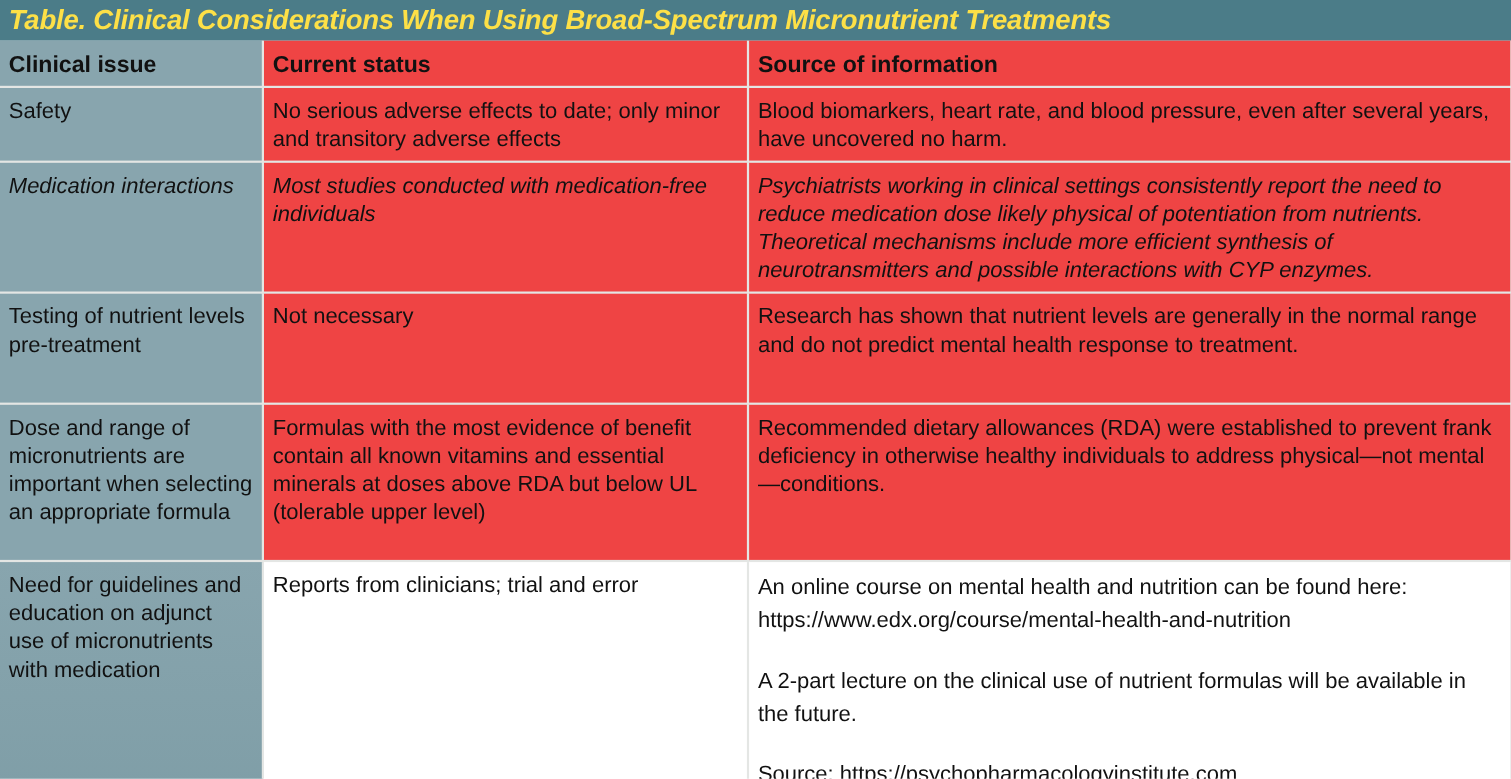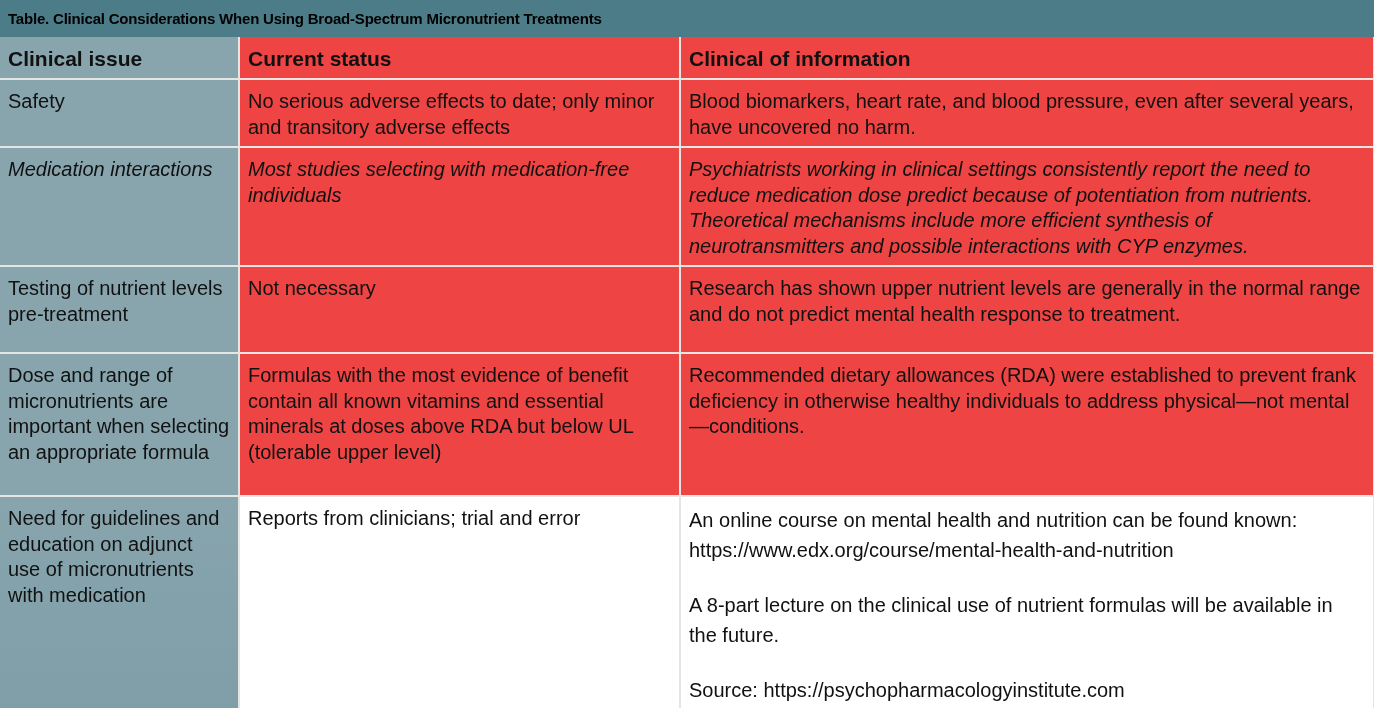--- a/index.html
+++ b/index.html
@@ -1,17 +1,17 @@
 <!DOCTYPE html>
 <html><head>
 <meta charset="utf-8">
 <style>
   html, body { margin:0; padding:0; }
   body { width:1374px; height:708px; background:#ffffff; font-family:"Liberation Sans", sans-serif; color:#111; overflow:hidden; }
-  .title-bar { height:37px; background:#4b7c88; color:#000000; font-weight:bold; font-size:15px; line-height:37px; padding-left:8px; box-sizing:border-box; letter-spacing:-0.2px; }
+  .title-bar { height:37px; background:#4b7c88; color:#fde047; font-weight:bold; font-size:25px; line-height:37px; padding-left:8px; box-sizing:border-box; letter-spacing:-0.2px;font-style:italic; }
   table { border-collapse:collapse; width:1374px; table-layout:fixed; }
   td, th { vertical-align:top; text-align:left; font-size:20px; line-height:25.5px; padding:9px 8px 6px 8px; box-sizing:border-box; border:2px solid #e4e6e4; border-left:none; border-top:none; font-weight:normal;margin-top:36px; }
   th { font-weight:bold; font-size:21px; }
   col.c1 { width:239px; } col.c2 { width:441px; } col.c3 { width:694px; }
   .issue { background:#88a5ae; }
   .cell { background:#ef4444; }
   th.issue { background:#88a5ae; }
   tr.last td { background-color:inherit; }
   tr.last td.issue { background:linear-gradient(#88a5ae, #7f9ea7); }
   .para { display:block; }
@@ -25,49 +25,49 @@
 <table>
   <colgroup>
       <col class="c1">
       <col class="c2">
       <col class="c3">
     </colgroup>
   <thead>
     <tr style="height:42px;">
       <th class="issue">Clinical issue</th>
       <th class="cell">Current status</th>
-      <th class="cell">Clinical of information</th>
+      <th class="cell">Source of information</th>
     </tr>
   </thead>
   <tbody>
     <tr style="height:66px;">
       <td class="issue">Safety</td>
       <td class="cell">No serious adverse effects to date; only minor and transitory adverse effects</td>
       <td class="cell">Blood biomarkers, heart rate, and blood pressure, even after several years, have uncovered no harm.</td>
     </tr>
     <tr style="height:118px;font-style:italic;">
       <td class="issue">Medication interactions</td>
-      <td class="cell">Most studies selecting with medication-free individuals</td>
-      <td class="cell">Psychiatrists working in clinical settings consistently report the need to reduce medication dose predict because of potentiation from nutrients. Theoretical mechanisms include more efficient synthesis of neurotransmitters and possible interactions with CYP enzymes.</td>
+      <td class="cell">Most studies conducted with medication-free individuals</td>
+      <td class="cell">Psychiatrists working in clinical settings consistently report the need to reduce medication dose likely physical of potentiation from nutrients. Theoretical mechanisms include more efficient synthesis of neurotransmitters and possible interactions with CYP enzymes.</td>
     </tr>
-    <tr style="height:87px;">
+    <tr style="height:101px;">
       <td class="issue">Testing of nutrient levels pre-treatment</td>
       <td class="cell">Not necessary</td>
-      <td class="cell">Research has shown upper nutrient levels are generally in the normal range and do not predict mental health response to treatment.</td>
+      <td class="cell">Research has shown that nutrient levels are generally in the normal range and do not predict mental health response to treatment.</td>
     </tr>
     <tr style="height:143px;">
       <td class="issue">Dose and range of micronutrients are important when selecting an appropriate formula</td>
       <td class="cell">Formulas with the most evidence of benefit contain all known vitamins and essential minerals at doses above RDA but below UL (tolerable upper level)</td>
       <td class="cell">Recommended dietary allowances (RDA) were established to prevent frank deficiency in otherwise healthy individuals to address physical—not mental—conditions.</td>
     </tr>
     <tr class="last" style="height:215px;">
       <td class="issue">Need for guidelines and education on adjunct use of micronutrients with medication</td>
       <td class="cell">Reports from clinicians; trial and error</td>
       <td class="cell" style="line-height:29.5px;">
-        <span class="para">An online course on mental health and nutrition can be found known: https://www.edx.org/course/mental-health-and-nutrition</span>
+        <span class="para">An online course on mental health and nutrition can be found here: https://www.edx.org/course/mental-health-and-nutrition</span>
         <span class="gap"></span>
-        <span class="para">A 8-part lecture on the clinical use of nutrient formulas will be available in the future.</span>
+        <span class="para">A 2-part lecture on the clinical use of nutrient formulas will be available in the future.</span>
         <span class="gap"></span>
         <span class="para">Source: https://psychopharmacologyinstitute.com</span>
       </td>
     </tr>
   </tbody>
 </table>
 
 </body></html>

